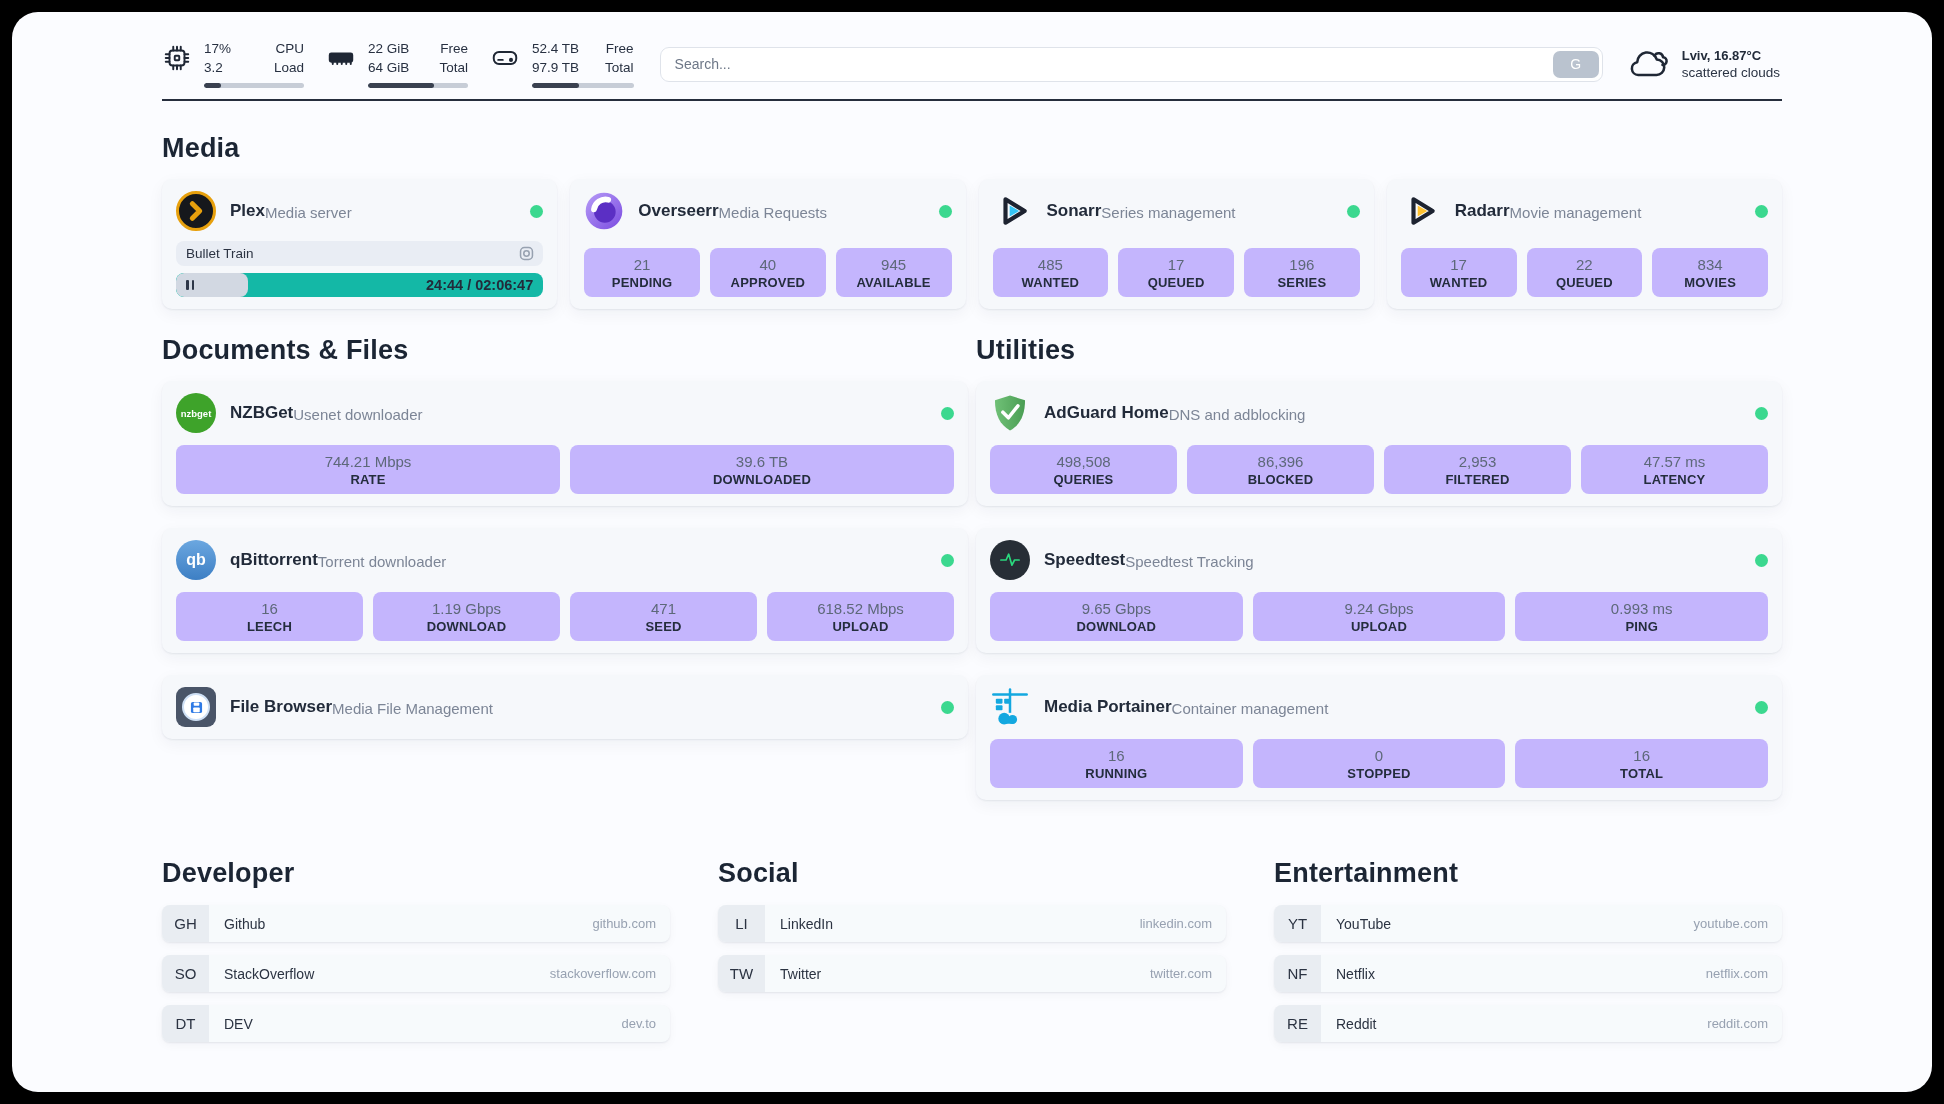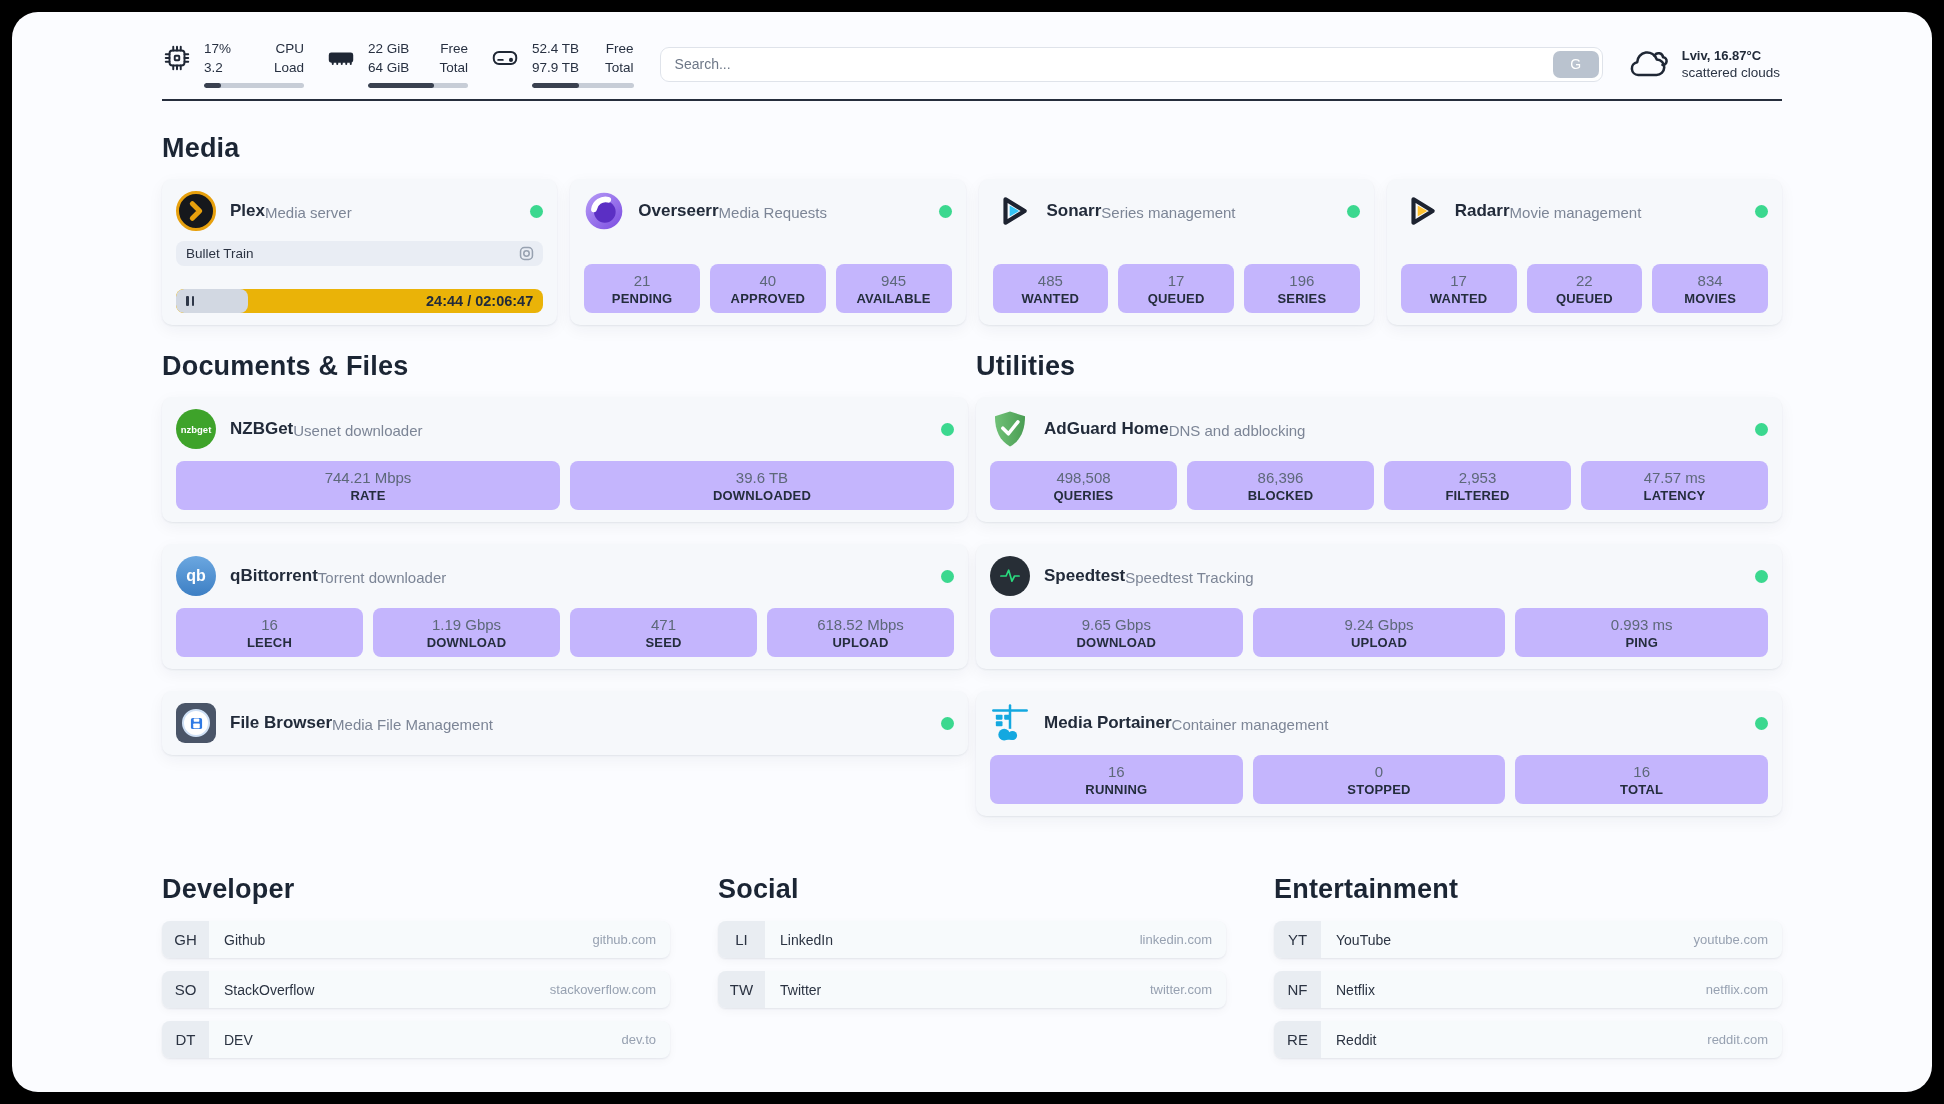--- a/index.html
+++ b/index.html
@@ -83,21 +83,21 @@
   .icon-fb { border-radius:9px; background:#4a5568; }
   .fb-circle { width:28px; height:28px; border-radius:50%; background:#fff; border:2px solid #cfe0f5; display:grid; place-items:center; }
 
   
   .media-row {
     margin-top:10px; background:#e9edf4; border-radius:8px; height:25px;
     display:flex; align-items:center; padding:0 8px 0 10px; font-size:13.5px; color:#2b3342; font-weight:500;
   }
   .media-row .spacer { margin-left:auto; }
   .progress-row {
-    margin-top:23px; background:#eab308; border-radius:8px; height:24px;
+    margin-top:7px; background:#14b8a6; border-radius:8px; height:24px;
     position:relative; display:flex; align-items:center; overflow:hidden;
   }
   .progress-fill { position:absolute; left:0; top:0; bottom:0; background:#d2d8e2; border-radius:8px; }
   .pause { position:relative; margin-left:10px; display:flex; gap:3px; }
   .pause i { width:2.5px; height:10px; background:#2e3748; border-radius:1px; }
   .time { margin-left:auto; position:relative; font-size:14.5px; font-weight:600; color:#222b3a; padding-right:10px; }
 
   
   .grid-three { display:grid; grid-template-columns:repeat(3,1fr); column-gap:48px; margin-top:58px; }
   .bm-list { display:flex; flex-direction:column; gap:13px; margin-top:16px; }

